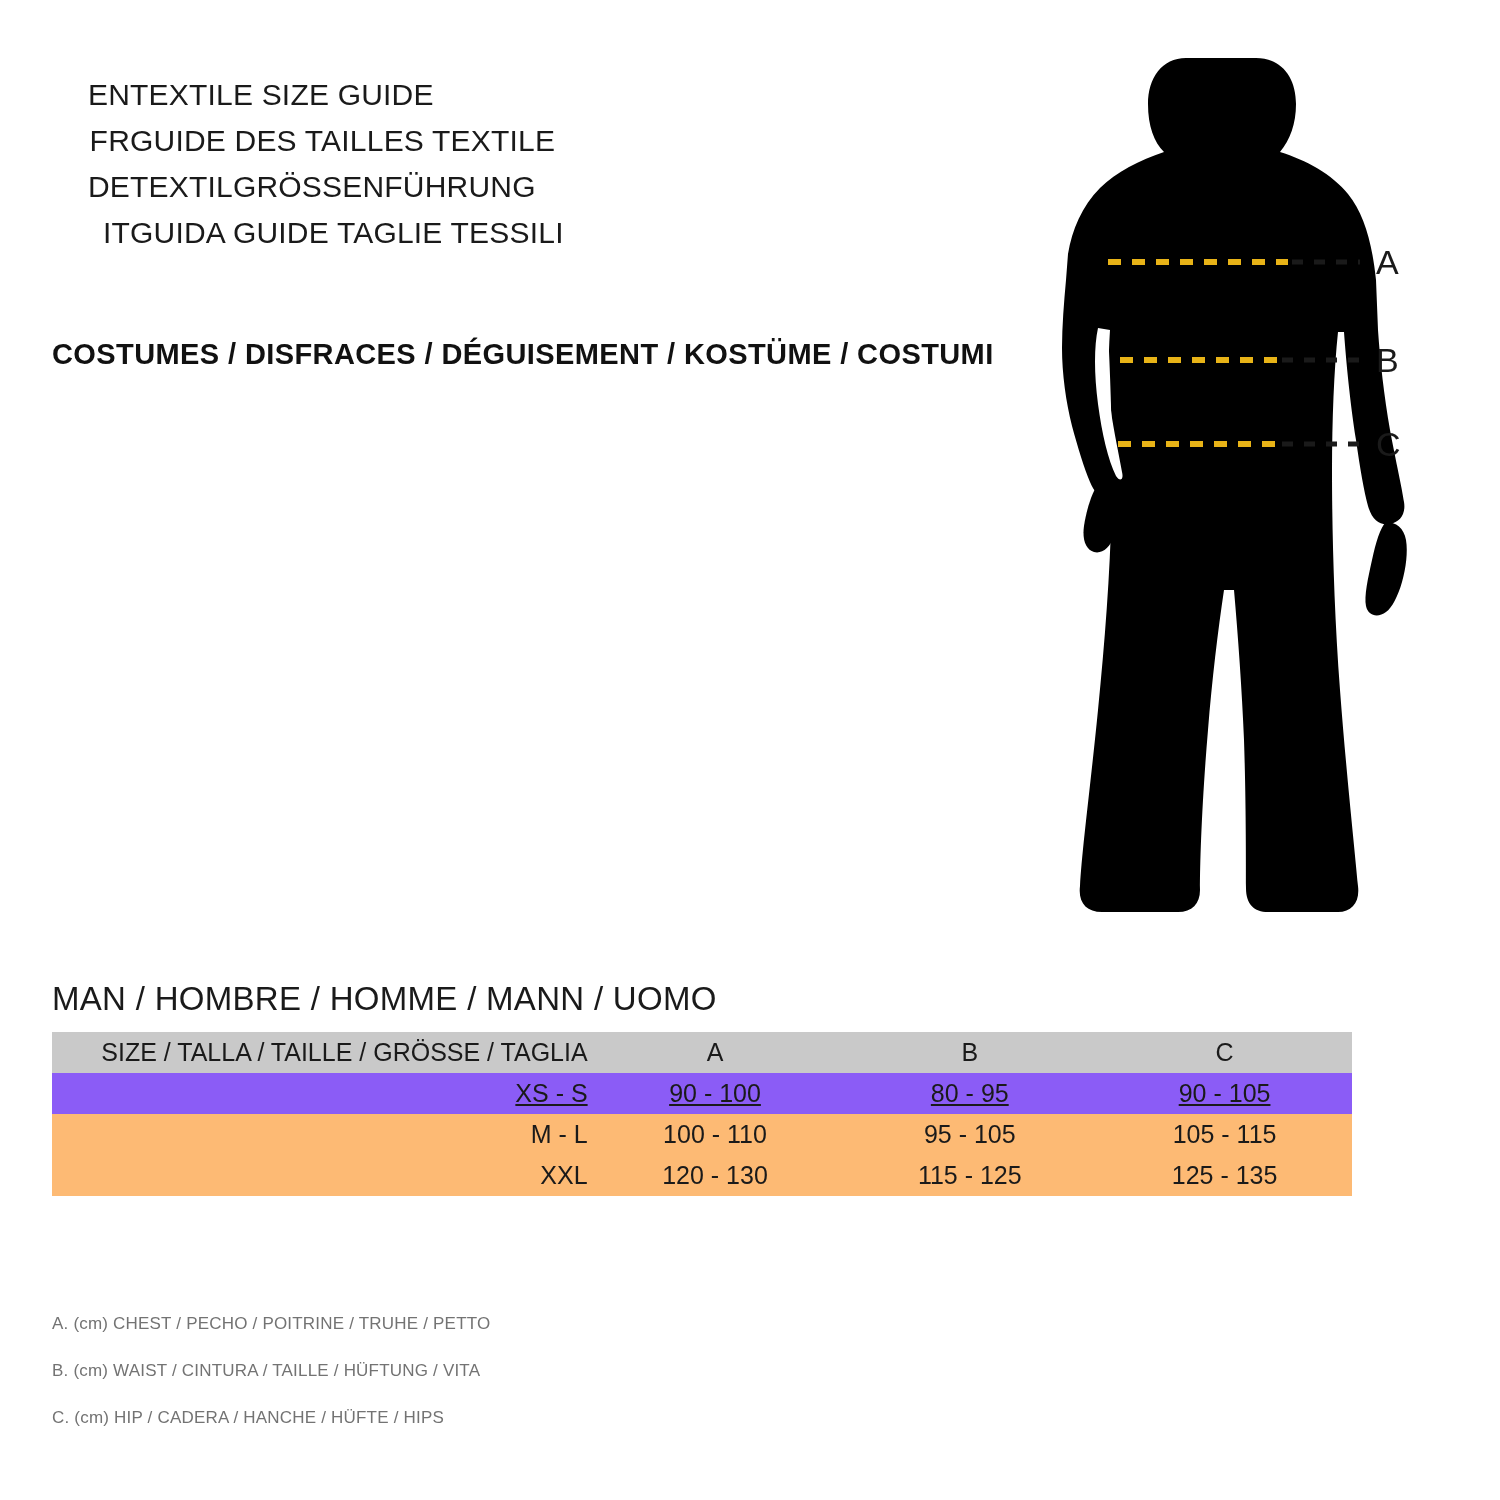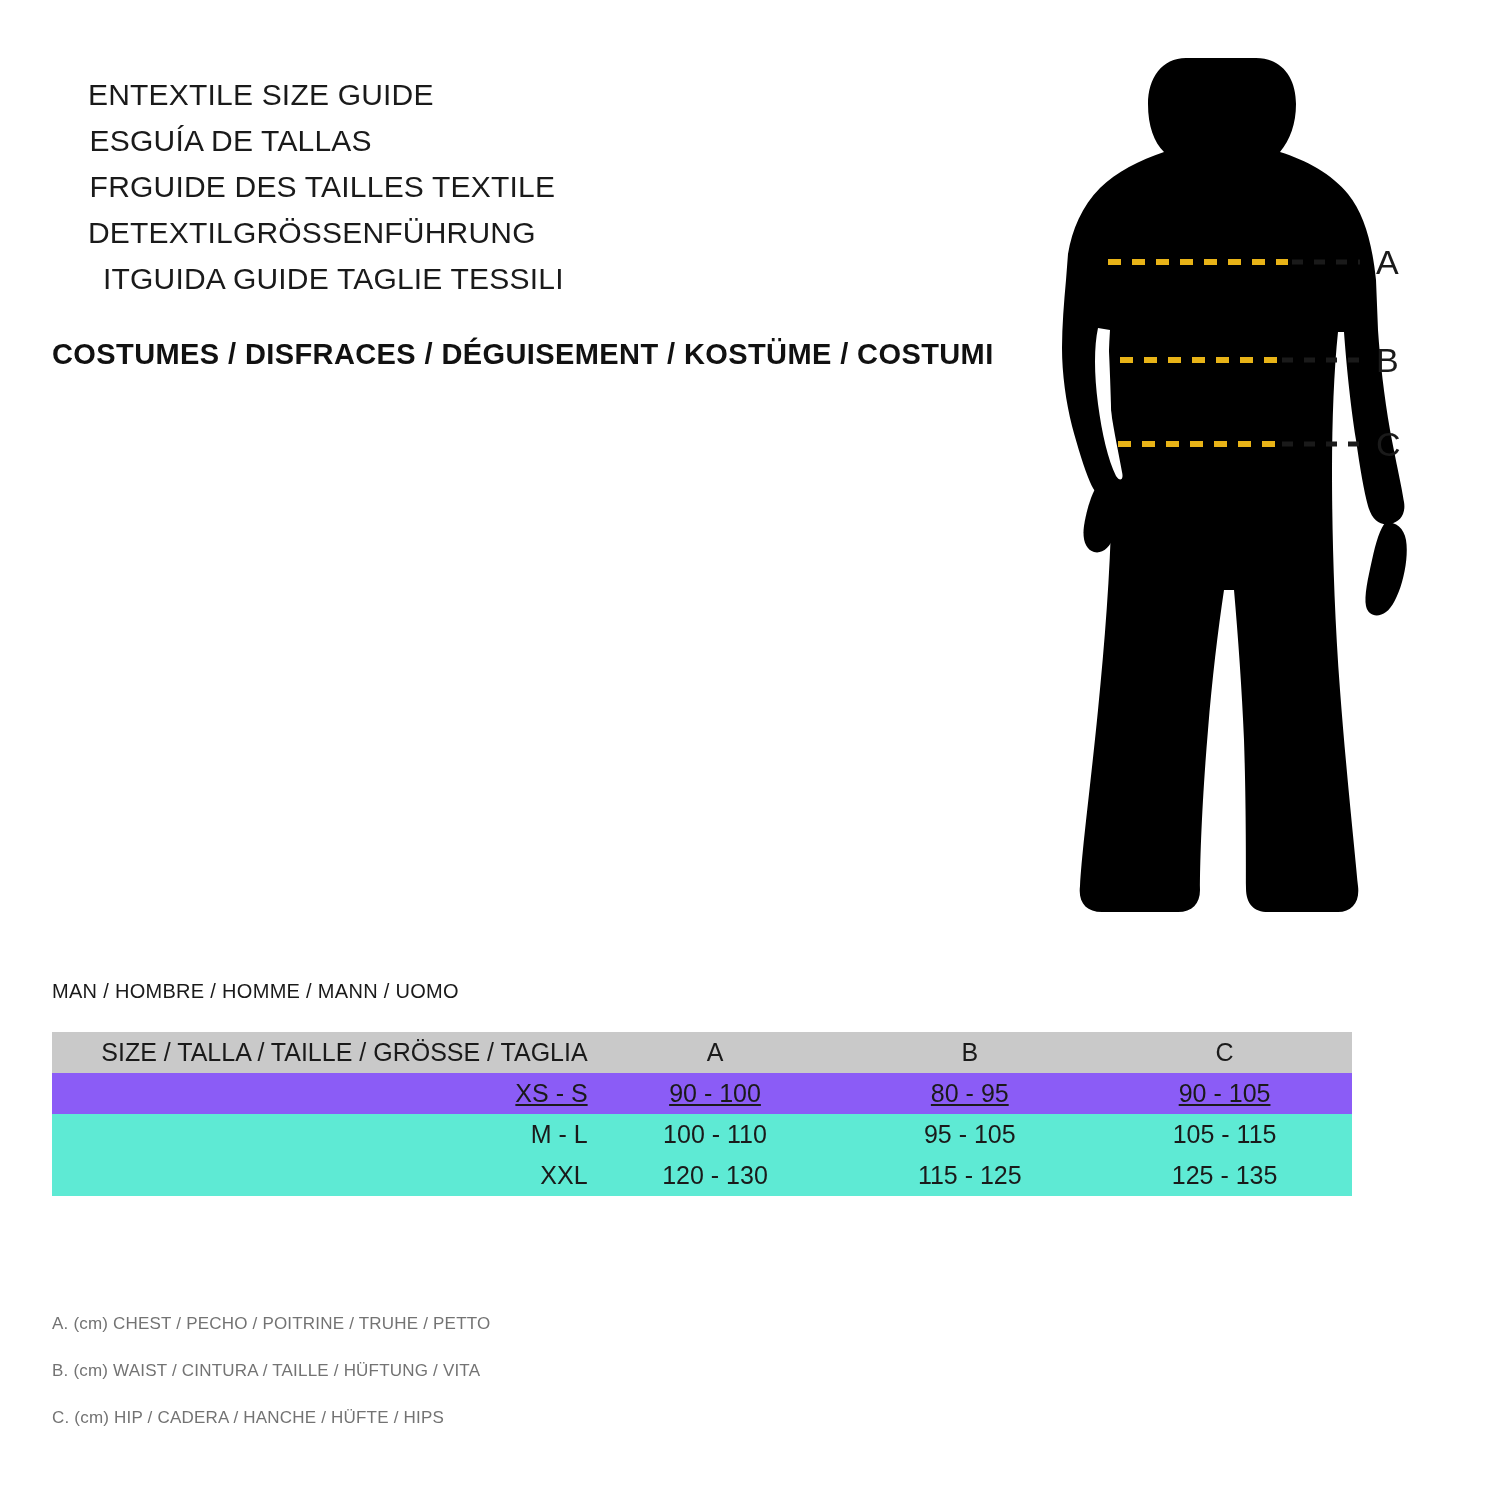--- a/index.html
+++ b/index.html
@@ -61,21 +61,21 @@
   }
   .figure-svg {
     display: block;
   }
 
   
   .table-caption {
     position: absolute;
     left: 52px;
     top: 980px;
-    font-size: 20px;
+    font-size: 33px;
     letter-spacing: 0.3px;
     color: #1a1a1a;
   }
 
   .size-table {
     position: absolute;
     left: 52px;
     top: 1032px;
     width: 1300px;
     border-collapse: collapse;
@@ -94,21 +94,21 @@
   .size-table td.lbl {
     text-align: right;
     padding-left: 8px;
     width: 530px;
   }
   .size-table th.col,
   .size-table td.col {
     width: 256px;
   }
   .row-head { background: #c9c9c9; }
-  .row-alt  { background: #5eead4; padding-left: 48px; }
+  .row-alt  { background: #fdba74; padding-left: 48px; }
   .row-plain { background: #8b5cf6; text-decoration: underline; }
 
   
   .legend {
     position: absolute;
     left: 52px;
     top: 1300px;
     width: 1000px;
   }
   .legend-row {
@@ -118,24 +118,20 @@
     color: #737373;
   }
 </style>
 </head>
 <body>
 
 <div class="lang-block">
   <div class="lang-row">
     <span class="lang-code">EN</span>
     <span class="lang-text">TEXTILE SIZE GUIDE</span>
-  </div>
-  <div class="lang-row">
-    <span class="lang-code">ES</span>
-    <span class="lang-text">GUÍA DE TALLAS</span>
   </div>
   <div class="lang-row">
     <span class="lang-code">FR</span>
     <span class="lang-text">GUIDE DES TAILLES TEXTILE</span>
   </div>
   <div class="lang-row">
     <span class="lang-code">DE</span>
     <span class="lang-text">TEXTILGRÖSSENFÜHRUNG</span>
   </div>
   <div class="lang-row">

